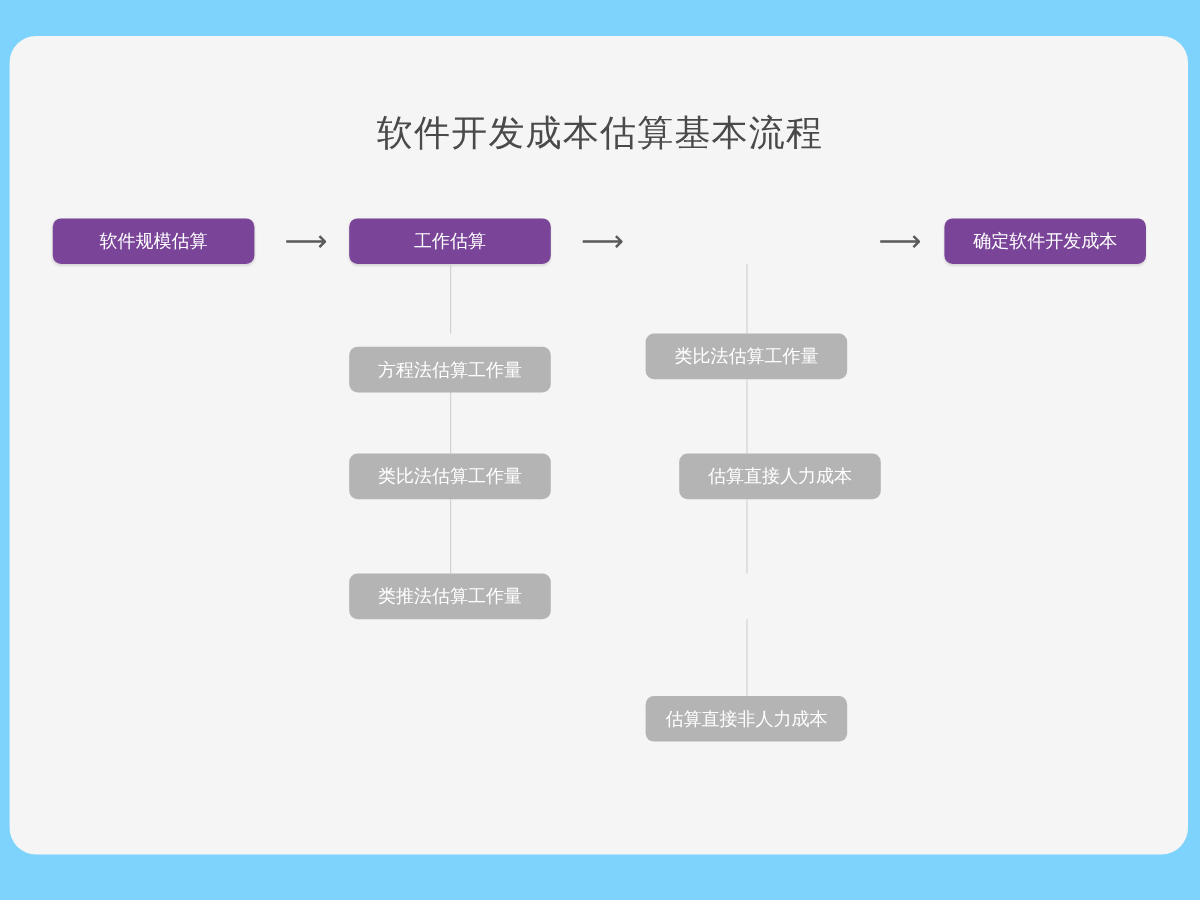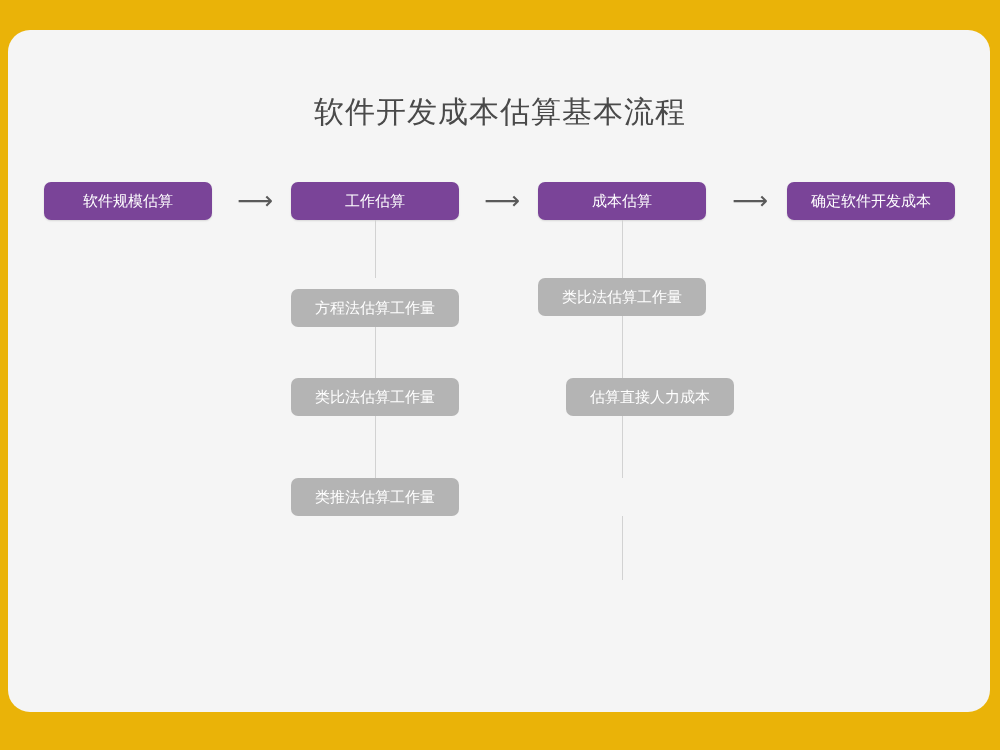--- a/index.html
+++ b/index.html
@@ -10,21 +10,21 @@
   body {
     width: 1000px;
     height: 750px;
     font-family: "Liberation Sans", "DejaVu Sans", sans-serif;
     overflow: hidden;
   }
   #canvas {
     position: relative;
     width: 1000px;
     height: 750px;
-    background: #eab308;
+    background: #7dd3fc;
   }
   #card {
     position: absolute;
     left: 8px;
     top: 30px;
     width: 982px;
     height: 682px;
     background: #f5f5f5;
     border-radius: 22px;
   }
@@ -88,35 +88,35 @@
   <div id="title">软件开发成本估算基本流程</div>
 
   <div class="node primary" style="left:44px; top:182px; width:168px;">软件规模估算</div>
 
   <div class="arrow" style="left:225px; top:182px;">⟶</div>
 
   <div class="node primary" style="left:291px; top:182px; width:168px;">工作估算</div>
 
   <div class="arrow" style="left:472px; top:182px;">⟶</div>
 
-  <div class="node primary" style="left:538px; top:182px; width:168px;">成本估算</div>
 
   <div class="arrow" style="left:720px; top:182px;">⟶</div>
 
   <div class="node primary" style="left:787px; top:182px; width:168px;">确定软件开发成本</div>
 
   <div class="connector" style="left:375px; top:220px; height:58px;"></div>
   <div class="connector" style="left:375px; top:316px; height:62px;"></div>
   <div class="connector" style="left:375px; top:416px; height:62px;"></div>
 
   <div class="node secondary" style="left:291px; top:289px; width:168px;">方程法估算工作量</div>
   <div class="node secondary" style="left:291px; top:378px; width:168px;">类比法估算工作量</div>
   <div class="node secondary" style="left:291px; top:478px; width:168px;">类推法估算工作量</div>
 
   <div class="connector" style="left:622px; top:220px; height:58px;"></div>
   <div class="connector" style="left:622px; top:316px; height:62px;"></div>
   <div class="connector" style="left:622px; top:416px; height:62px;"></div>
   <div class="connector" style="left:622px; top:516px; height:64px;"></div>
 
   <div class="node secondary" style="left:538px; top:278px; width:168px;">类比法估算工作量</div>
   <div class="node secondary" style="left:538px; top:378px; width:168px;margin-left:28px;">估算直接人力成本</div>
+  <div class="node secondary" style="left:538px; top:580px; width:168px;">估算直接非人力成本</div>
 
 </div>
 
 </body></html>

